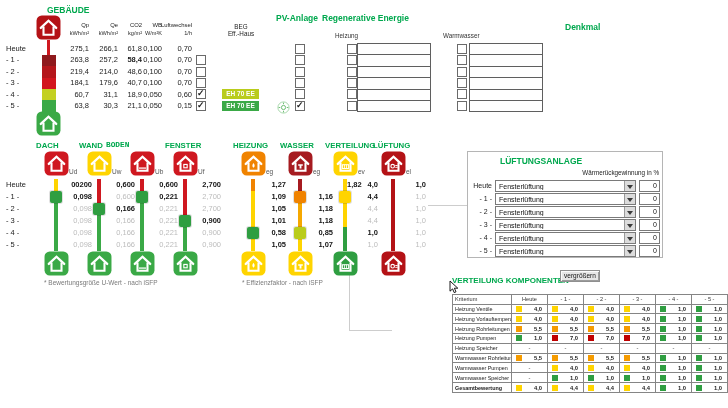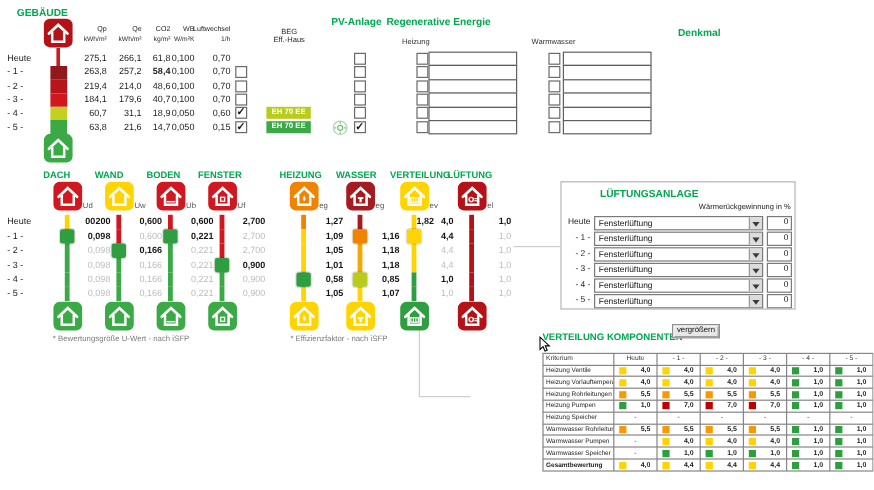--- a/index.html
+++ b/index.html
@@ -52,21 +52,21 @@
   .b{font-weight:bold;}
   .zoom-btn{position:absolute;left:560px;top:270px;width:40px;height:12px;font-size:6.5px;
     background:#e6e6e6;border:1px solid #8f8f8f;box-shadow:inset 1px 1px 0 #fbfbfb,inset -1px -1px 0 #9c9c9c;
     text-align:center;line-height:10px;color:#111;font-family:"Liberation Sans",sans-serif;}
 </style>
 </head>
 <body>
 
 <div id="page">
 
-  <div class="abs green-title" style="left:14px;top:5px">GEBÄUDE</div>
+  <div class="abs green-title" style="left:47px;top:5px">GEBÄUDE</div>
 
   <div class="abs" style="left:221px;top:23px;width:40px;text-align:center">
     <div style="font-size:6.3px;color:#222">BEG</div>
     <div style="font-size:6.3px;color:#222">Eff.-Haus</div>
   </div>
 
   <div class="abs green-title" style="left:276px;top:13px">PV-Anlage</div>
   <div class="abs green-title" style="left:322px;top:13px">Regenerative Energie</div>
   <div class="abs" style="left:335px;top:32px;font-size:6.3px;color:#333">Heizung</div>
   <div class="abs" style="left:443px;top:32px;font-size:6.3px;color:#333">Warmwasser</div>
@@ -127,22 +127,22 @@
       <div class="t75 num" style="position: absolute; left: 72px; width: 46px; top: 77.2px; height: 11.4px; line-height: 11.4px;">179,6</div>
       <div class="t75 num" style="position: absolute; left: 96px; width: 46px; top: 77.2px; height: 11.4px; line-height: 11.4px;">40,7</div>
       <div class="t75 num" style="position: absolute; left: 116px; width: 46px; top: 77.2px; height: 11.4px; line-height: 11.4px;">0,100</div>
       <div class="t75 num" style="position: absolute; left: 146px; width: 46px; top: 77.2px; height: 11.4px; line-height: 11.4px;">0,70</div>
       <div class="t75 num" style="position: absolute; left: 43px; width: 46px; top: 88.6px; height: 11.4px; line-height: 11.4px;">60,7</div>
       <div class="t75 num" style="position: absolute; left: 72px; width: 46px; top: 88.6px; height: 11.4px; line-height: 11.4px;">31,1</div>
       <div class="t75 num" style="position: absolute; left: 96px; width: 46px; top: 88.6px; height: 11.4px; line-height: 11.4px;">18,9</div>
       <div class="t75 num" style="position: absolute; left: 116px; width: 46px; top: 88.6px; height: 11.4px; line-height: 11.4px;">0,050</div>
       <div class="t75 num" style="position: absolute; left: 146px; width: 46px; top: 88.6px; height: 11.4px; line-height: 11.4px;">0,60</div>
       <div class="t75 num" style="position: absolute; left: 43px; width: 46px; top: 100px; height: 11.4px; line-height: 11.4px;">63,8</div>
-      <div class="t75 num" style="position: absolute; left: 72px; width: 46px; top: 100px; height: 11.4px; line-height: 11.4px;">21,6</div>
-      <div class="t75 num" style="position: absolute; left: 96px; width: 46px; top: 100px; height: 11.4px; line-height: 11.4px;">14,7</div>
+      <div class="t75 num" style="position: absolute; left: 72px; width: 46px; top: 100px; height: 11.4px; line-height: 11.4px;">30,3</div>
+      <div class="t75 num" style="position: absolute; left: 96px; width: 46px; top: 100px; height: 11.4px; line-height: 11.4px;">21,1</div>
       <div class="t75 num" style="position: absolute; left: 116px; width: 46px; top: 100px; height: 11.4px; line-height: 11.4px;">0,050</div>
       <div class="t75 num" style="position: absolute; left: 146px; width: 46px; top: 100px; height: 11.4px; line-height: 11.4px;">0,15</div>
       <div class="cb" style="left: 196px; top: 55.1px;"></div>
       <div class="cb" style="left: 196px; top: 66.5px;"></div>
       <div class="cb" style="left: 196px; top: 77.9px;"></div>
       <div class="cb checked" style="left: 196px; top: 89.3px;"></div>
       <div class="cb checked" style="left: 196px; top: 100.7px;"></div>
       <div style="position: absolute; left: 36px; top: 15px; width: 25px; height: 25px;"><svg viewBox="0 0 24 24" width="25" height="25">
           <rect x="0.5" y="0.5" width="23" height="23" rx="5" fill="#b41216"></rect>
           <path d="M4.6 12.4 L12 5.5 L19.4 12.4" fill="none" stroke="#fff" stroke-width="2.2" stroke-linecap="round"></path>
@@ -248,21 +248,21 @@
       <div class="sv" style="left: 105px; top: 203px;">0,166</div>
       <div class="sv m" style="left: 105px; top: 215px;">0,166</div>
       <div class="sv m" style="left: 105px; top: 227px;">0,166</div>
       <div class="sv m" style="left: 105px; top: 239px;">0,166</div>
       <div class="handle" style="left: 93px; top: 203px; background: rgb(47, 158, 65);"></div>
       <div style="position: absolute; left: 87px; top: 251px; width: 25px; height: 25px;"><svg viewBox="0 0 24 24" width="25" height="25">
           <rect x="0.5" y="0.5" width="23" height="23" rx="5" fill="#3aa946"></rect>
           <path d="M4.6 12.4 L12 5.5 L19.4 12.4" fill="none" stroke="#fff" stroke-width="2.2" stroke-linecap="round"></path>
           <path d="M7.2 11 L7.2 18.9 L16.8 18.9 L16.8 11" fill="none" stroke="#fff" stroke-width="2"></path>
         </svg></div>
-      <div class="slider-title green-title" style="left: 122px;">BODEN</div>
+      <div class="slider-title green-title" style="left: 106px; font-family: Liberation Mono, monospace;">BODEN</div>
       <div style="position: absolute; left: 130px; top: 151px; width: 25px; height: 25px;"><svg viewBox="0 0 24 24" width="25" height="25">
           <rect x="0.5" y="0.5" width="23" height="23" rx="5" fill="#cf1820"></rect>
           <path d="M4.6 12.4 L12 5.5 L19.4 12.4" fill="none" stroke="#fff" stroke-width="2.2" stroke-linecap="round"></path>
           <path d="M7.2 11 L7.2 18.9 L16.8 18.9 L16.8 11" fill="none" stroke="#fff" stroke-width="2"></path>
           <rect x="8.6" y="15.8" width="6.8" height="1.2" fill="#fff"></rect>
         </svg></div>
       <div class="unit-label" style="left: 155px;">Ub</div>
       <div class="seg" style="left: 140px; top: 179px; height: 12px; background: rgb(207, 24, 32);"></div>
       <div class="seg" style="left: 140px; top: 191px; height: 12px; background: rgb(58, 169, 70);"></div>
       <div class="seg" style="left: 140px; top: 203px; height: 12px; background: rgb(58, 169, 70);"></div>

